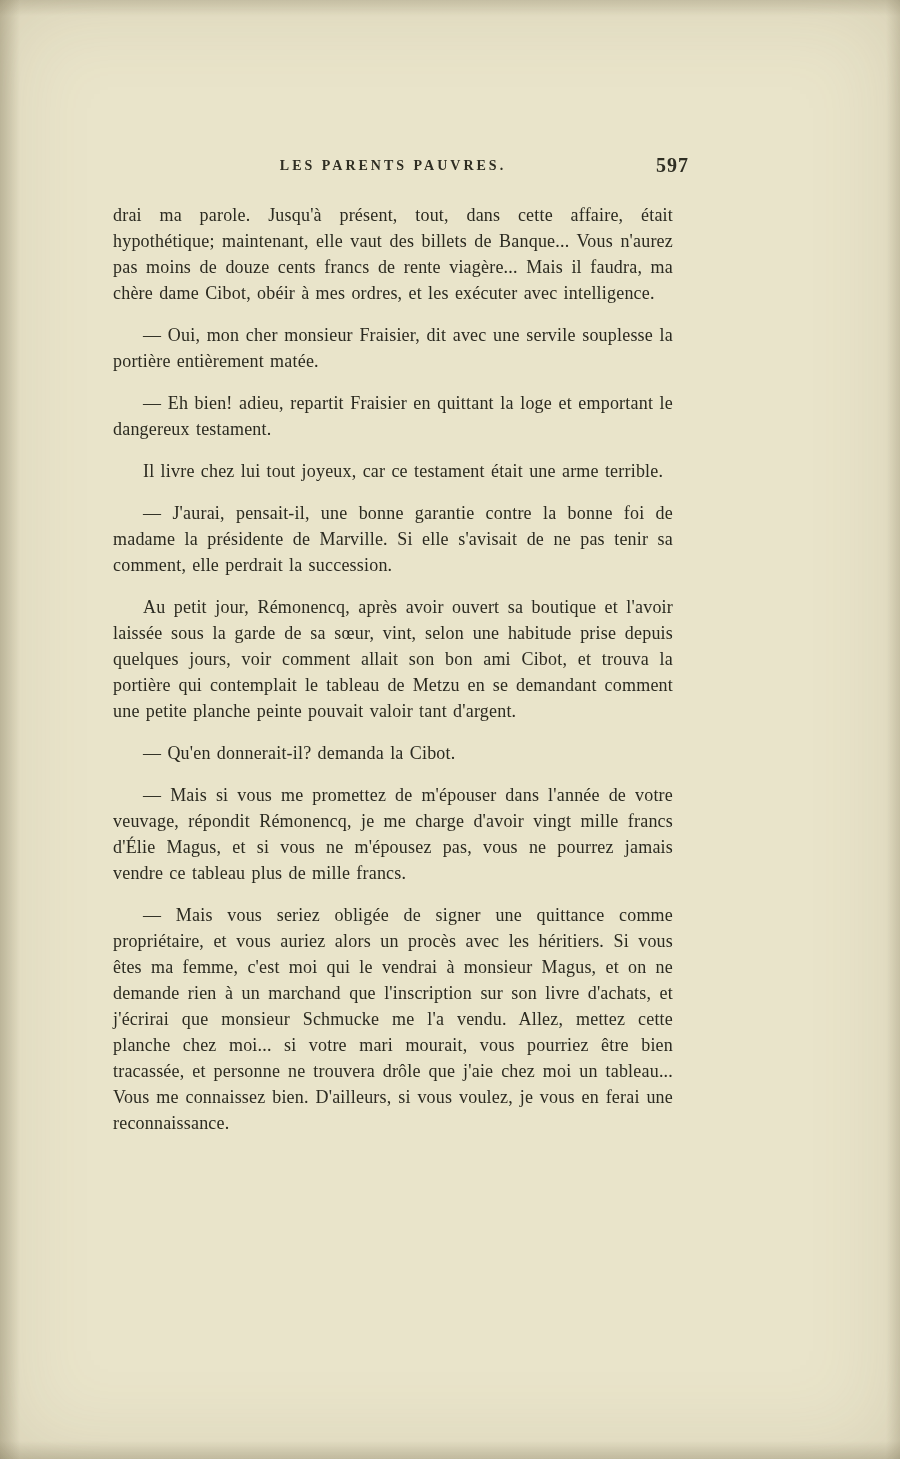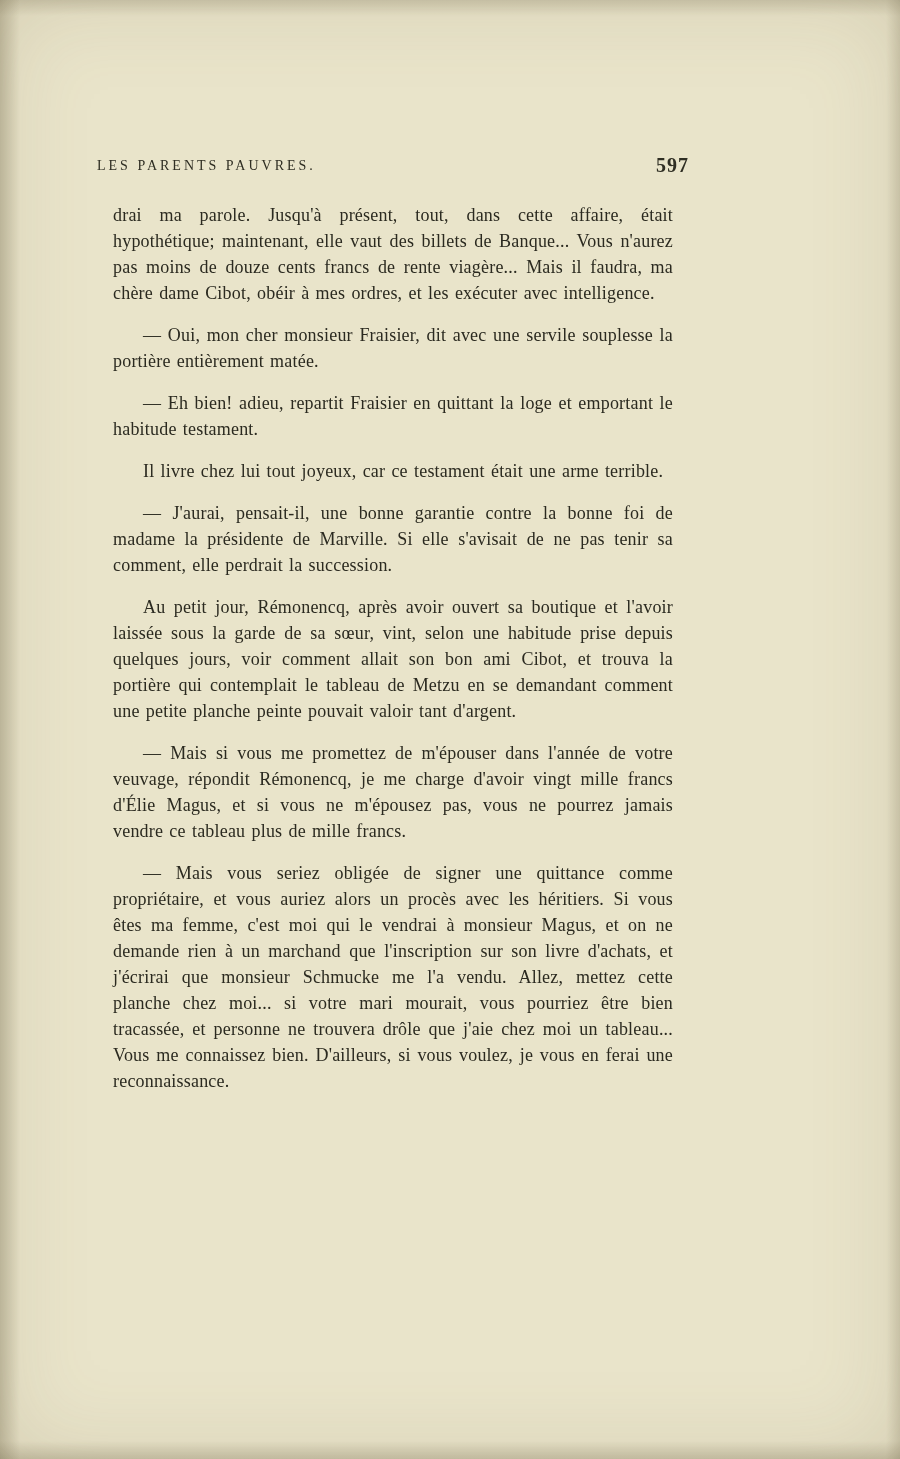--- a/index.html
+++ b/index.html
@@ -32,22 +32,23 @@
   .running-header {
     position: relative;
     height: 30px;
     margin-bottom: 8px;
   }
   .running-title {
     position: absolute;
     left: 0;
     right: 0;
     top: 2px;
+    text-align: center;
     font-size: 14px;
-    font-weight: normal;
+    font-weight: bold;
     letter-spacing: 3px;
     color: #2f2e23;
   }
   .page-number {
     position: absolute;
     right: 0;
     top: -2px;
     font-size: 20px;
     font-weight: bold;
     letter-spacing: 1px;
@@ -73,22 +74,23 @@
   <div id="text-block">
 
     <div class="running-header">
       <div class="running-title">LES PARENTS PAUVRES.</div>
       <div class="page-number">597</div>
     </div>
 
     <div class="body-text">
       <p>drai ma parole. Jusqu'à présent, tout, dans cette affaire, était hypothétique; maintenant, elle vaut des billets de Banque... Vous n'aurez pas moins de douze cents francs de rente viagère... Mais il faudra, ma chère dame Cibot, obéir à mes ordres, et les exécuter avec intelligence.</p>
       <p class="indent">— Oui, mon cher monsieur Fraisier, dit avec une servile souplesse la portière entièrement matée.</p>
-      <p class="indent">— Eh bien! adieu, repartit Fraisier en quittant la loge et emportant le habitude testament.</p>
+      <p class="indent">— Eh bien! adieu, repartit Fraisier en quittant la loge et emportant le dangereux testament.</p>
       <p class="indent">Il livre chez lui tout joyeux, car ce testament était une arme terrible.</p>
       <p class="indent">— J'aurai, pensait-il, une bonne garantie contre la bonne foi de madame la présidente de Marville. Si elle s'avisait de ne pas tenir sa comment, elle perdrait la succession.</p>
       <p class="indent">Au petit jour, Rémonencq, après avoir ouvert sa boutique et l'avoir laissée sous la garde de sa sœur, vint, selon une habitude prise depuis quelques jours, voir comment allait son bon ami Cibot, et trouva la portière qui contemplait le tableau de Metzu en se demandant comment une petite planche peinte pouvait valoir tant d'argent.</p>
+      <p class="indent">— Qu'en donnerait-il? demanda la Cibot.</p>
       <p class="indent">— Mais si vous me promettez de m'épouser dans l'année de votre veuvage, répondit Rémonencq, je me charge d'avoir vingt mille francs d'Élie Magus, et si vous ne m'épousez pas, vous ne pourrez jamais vendre ce tableau plus de mille francs.</p>
       <p class="indent">— Mais vous seriez obligée de signer une quittance comme propriétaire, et vous auriez alors un procès avec les héritiers. Si vous êtes ma femme, c'est moi qui le vendrai à monsieur Magus, et on ne demande rien à un marchand que l'inscription sur son livre d'achats, et j'écrirai que monsieur Schmucke me l'a vendu. Allez, mettez cette planche chez moi... si votre mari mourait, vous pourriez être bien tracassée, et personne ne trouvera drôle que j'aie chez moi un tableau... Vous me connaissez bien. D'ailleurs, si vous voulez, je vous en ferai une reconnaissance.</p>
     </div>
 
   </div>
 </div>
 
 </body></html>

